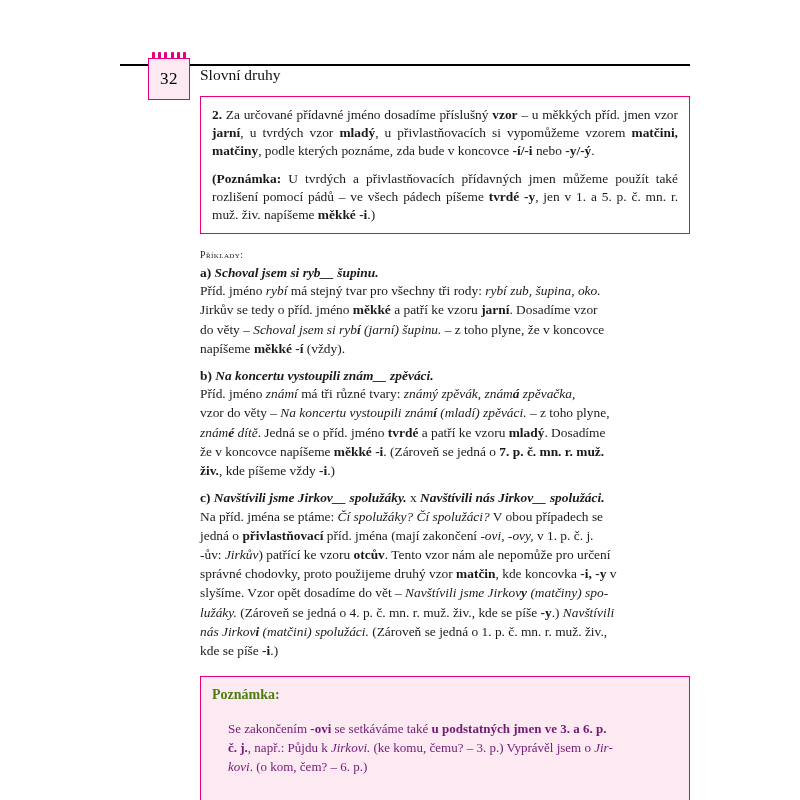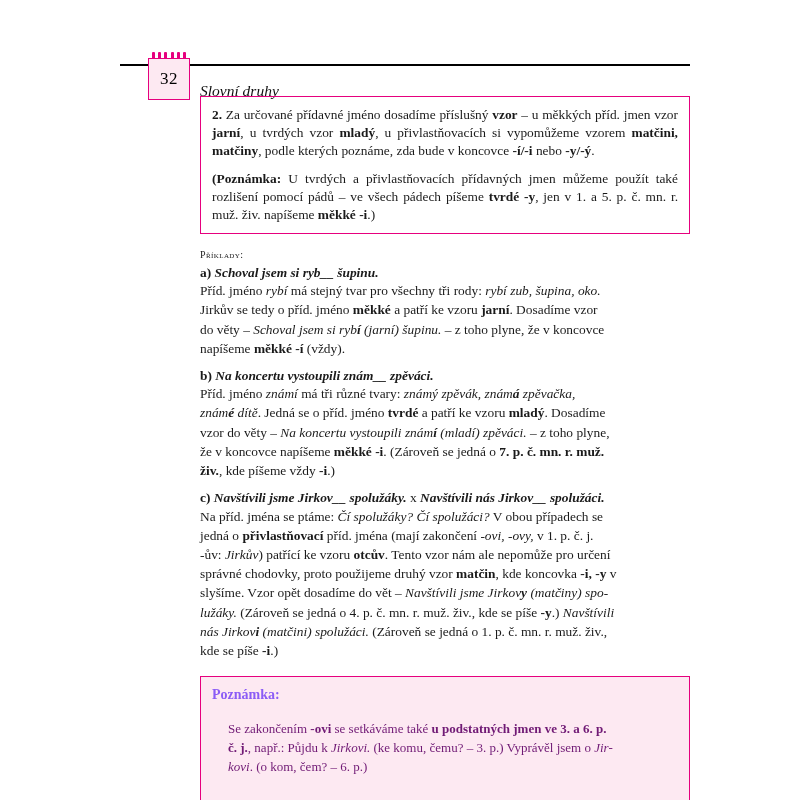--- a/index.html
+++ b/index.html
@@ -70,24 +70,22 @@
     width: 3px;
     height: 9px;
     background: #e6007e;
     border-radius: 1px;
   }
   .header-title {
     position: absolute;
     left: 200px;
     top: 38px;
     font-family: "Liberation Serif", serif;
-    font-style: italic;
     font-size: 15.5px;
     color: #111111;
-    margin-top: 16px;
   }
 
   
   .content {
     position: absolute;
     left: 200px;
     top: 96px;
     width: 490px;
     font-size: 13.4px;
     line-height: 1.36;
@@ -134,21 +132,21 @@
     border: 1.2px solid #e6007e;
     background: #fde9f2;
     padding: 8px 11px 10px 11px;
     box-sizing: border-box;
     color: #e6007e;
   }
   .note-title {
     font-weight: bold;
     font-size: 14px;
     margin: 0 0 3px 0;
-    color: #8b5cf6;
+    color: #4d7c0f;
   }
   .note-body {
     margin: 16px;
     color: #701a75;
     font-size: 13px;
     line-height: 1.38;
     text-align: justify;
   }
 </style>
 </head>
@@ -198,22 +196,22 @@
         </div>
     </div>
 
     <div class="item-gap">
       <div class="para">
         <b>b)</b>
         <span class="bi">Na koncertu vystoupili znám__ zpěváci.</span>
       </div>
       <div>
           <div class="para"><span>Příd. jméno </span><span class="i">známí</span><span> má tři různé tvary: </span><span class="i">známý zpěvák, znám</span><span class="bi">á</span><span class="i"> zpěvačka,</span></div>
+          <div class="para"><span>vzor do věty – </span><span class="i">Na koncertu vystoupili znám</span><span class="bi">í</span><span class="i"> (mladí) zpěváci.</span><span> – z toho plyne,</span></div>
           <div class="para"><span class="i">znám</span><span class="bi">é</span><span class="i"> dítě</span><span>. Jedná se o příd. jméno </span><span class="b">tvrdé</span><span> a patří ke vzoru </span><span class="b">mladý</span><span>. Dosadíme</span></div>
-          <div class="para"><span>vzor do věty – </span><span class="i">Na koncertu vystoupili znám</span><span class="bi">í</span><span class="i"> (mladí) zpěváci.</span><span> – z toho plyne,</span></div>
           <div class="para"><span>že v koncovce napíšeme </span><span class="b">měkké -i</span><span>. (Zároveň se jedná o </span><span class="b">7. p. č. mn. r. muž.</span></div>
           <div class="para"><span class="b">živ.</span><span>, kde píšeme vždy </span><span class="b">-i</span><span>.)</span></div>
         </div>
     </div>
 
     <div class="item-gap">
       <div class="para">
         <b>c)</b>
         <span class="bi">Navštívili jsme Jirkov__ spolužáky.</span><span> x </span><span class="bi">Navštívili nás Jirkov__ spolužáci.</span>
       </div>

